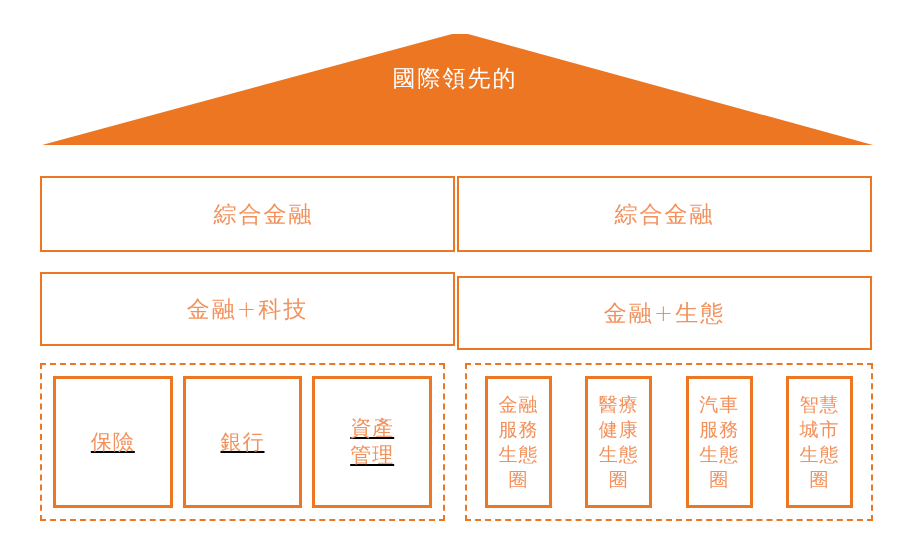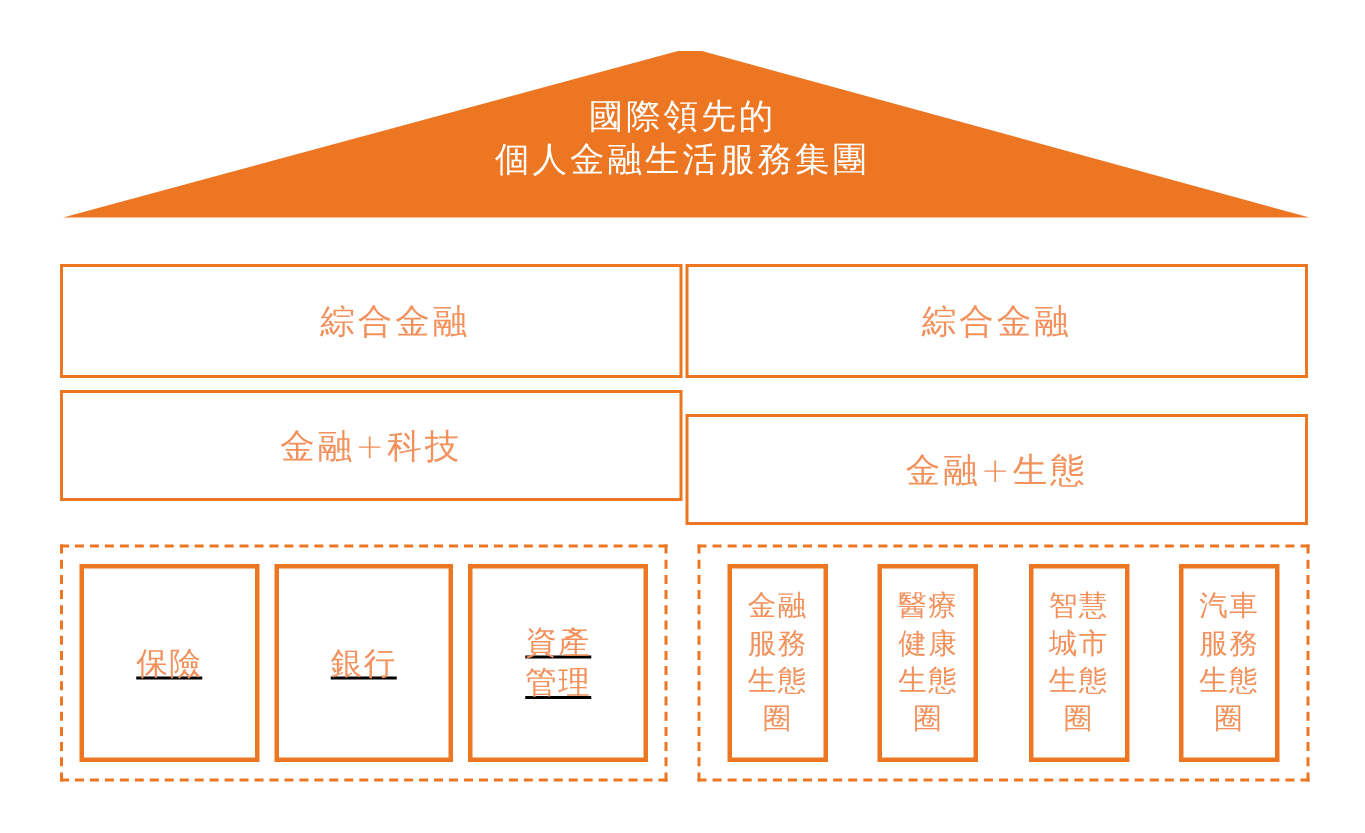--- a/index.html
+++ b/index.html
@@ -12,21 +12,21 @@
     position:absolute;top:64px;left:0;width:910px;text-align:center;
     color:#ffffff;font-size:23px;line-height:29px;letter-spacing:2px;font-weight:400;
   }
   .tier{
     position:absolute;box-sizing:border-box;border:2px solid #ED7623;background:#ffffff;
     display:flex;align-items:center;justify-content:center;
     font-size:23px;letter-spacing:2px;color:#F2915C;font-weight:300;
   }
   .tier1-left {left:40px;  top:176px; width:415px; height:76px;padding-left:32px;}
   .tier1-right{left:457px; top:176px; width:415px; height:76px;}
-  .tier2-left {left:40px;  top:260px; width:415px; height:74px;text-align:center;}
+  .tier2-left {left:40px;  top:272px; width:415px; height:74px;text-align:center;}
   .tier2-right{left:457px; top:276px; width:415px; height:74px;}
   .group{
     position:absolute;box-sizing:border-box;border:2px dashed #ED7623;background:#ffffff;
     display:flex;align-items:stretch;
   }
   .group-left{left:40px; top:363px; width:405px; height:158px; padding:11px; gap:10px;text-decoration:underline;}
   .group-right{left:465px; top:363px; width:408px; height:158px; padding:11px 18px; justify-content:space-between;}
   .cell{
     box-sizing:border-box;border:3px solid #ED7623;background:#ffffff;
     display:flex;align-items:center;justify-content:center;text-align:center;
@@ -42,21 +42,20 @@
 <body>
 
 <div class="canvas">
 
   <svg class="roof-svg" width="910" height="150" aria-hidden="true">
     <polygon points="452,34 468,34 873,145 42,145" fill="#ED7623"></polygon>
   </svg>
 
   <div class="roof-text">
     <div>國際領先的</div>
-    <div>個人金融生活服務集團</div>
   </div>
 
   <div class="tier tier1-left">
     <span class="lbl">綜合金融</span>
   </div>
   <div class="tier tier1-right">
     <span class="lbl">綜合金融</span>
   </div>
 
   <div class="tier tier2-left">
@@ -79,20 +78,20 @@
   </div>
 
   <div class="group group-right">
     <div class="cell">
       <span class="lbl">金融服務生態圈</span>
     </div>
     <div class="cell">
       <span class="lbl">醫療健康生態圈</span>
     </div>
     <div class="cell">
-      <span class="lbl">智慧城市生態圈</span>
+      <span class="lbl">汽車服務生態圈</span>
     </div>
     <div class="cell">
-      <span class="lbl">汽車服務生態圈</span>
+      <span class="lbl">智慧城市生態圈</span>
     </div>
   </div>
 
 </div>
 
 </body></html>

